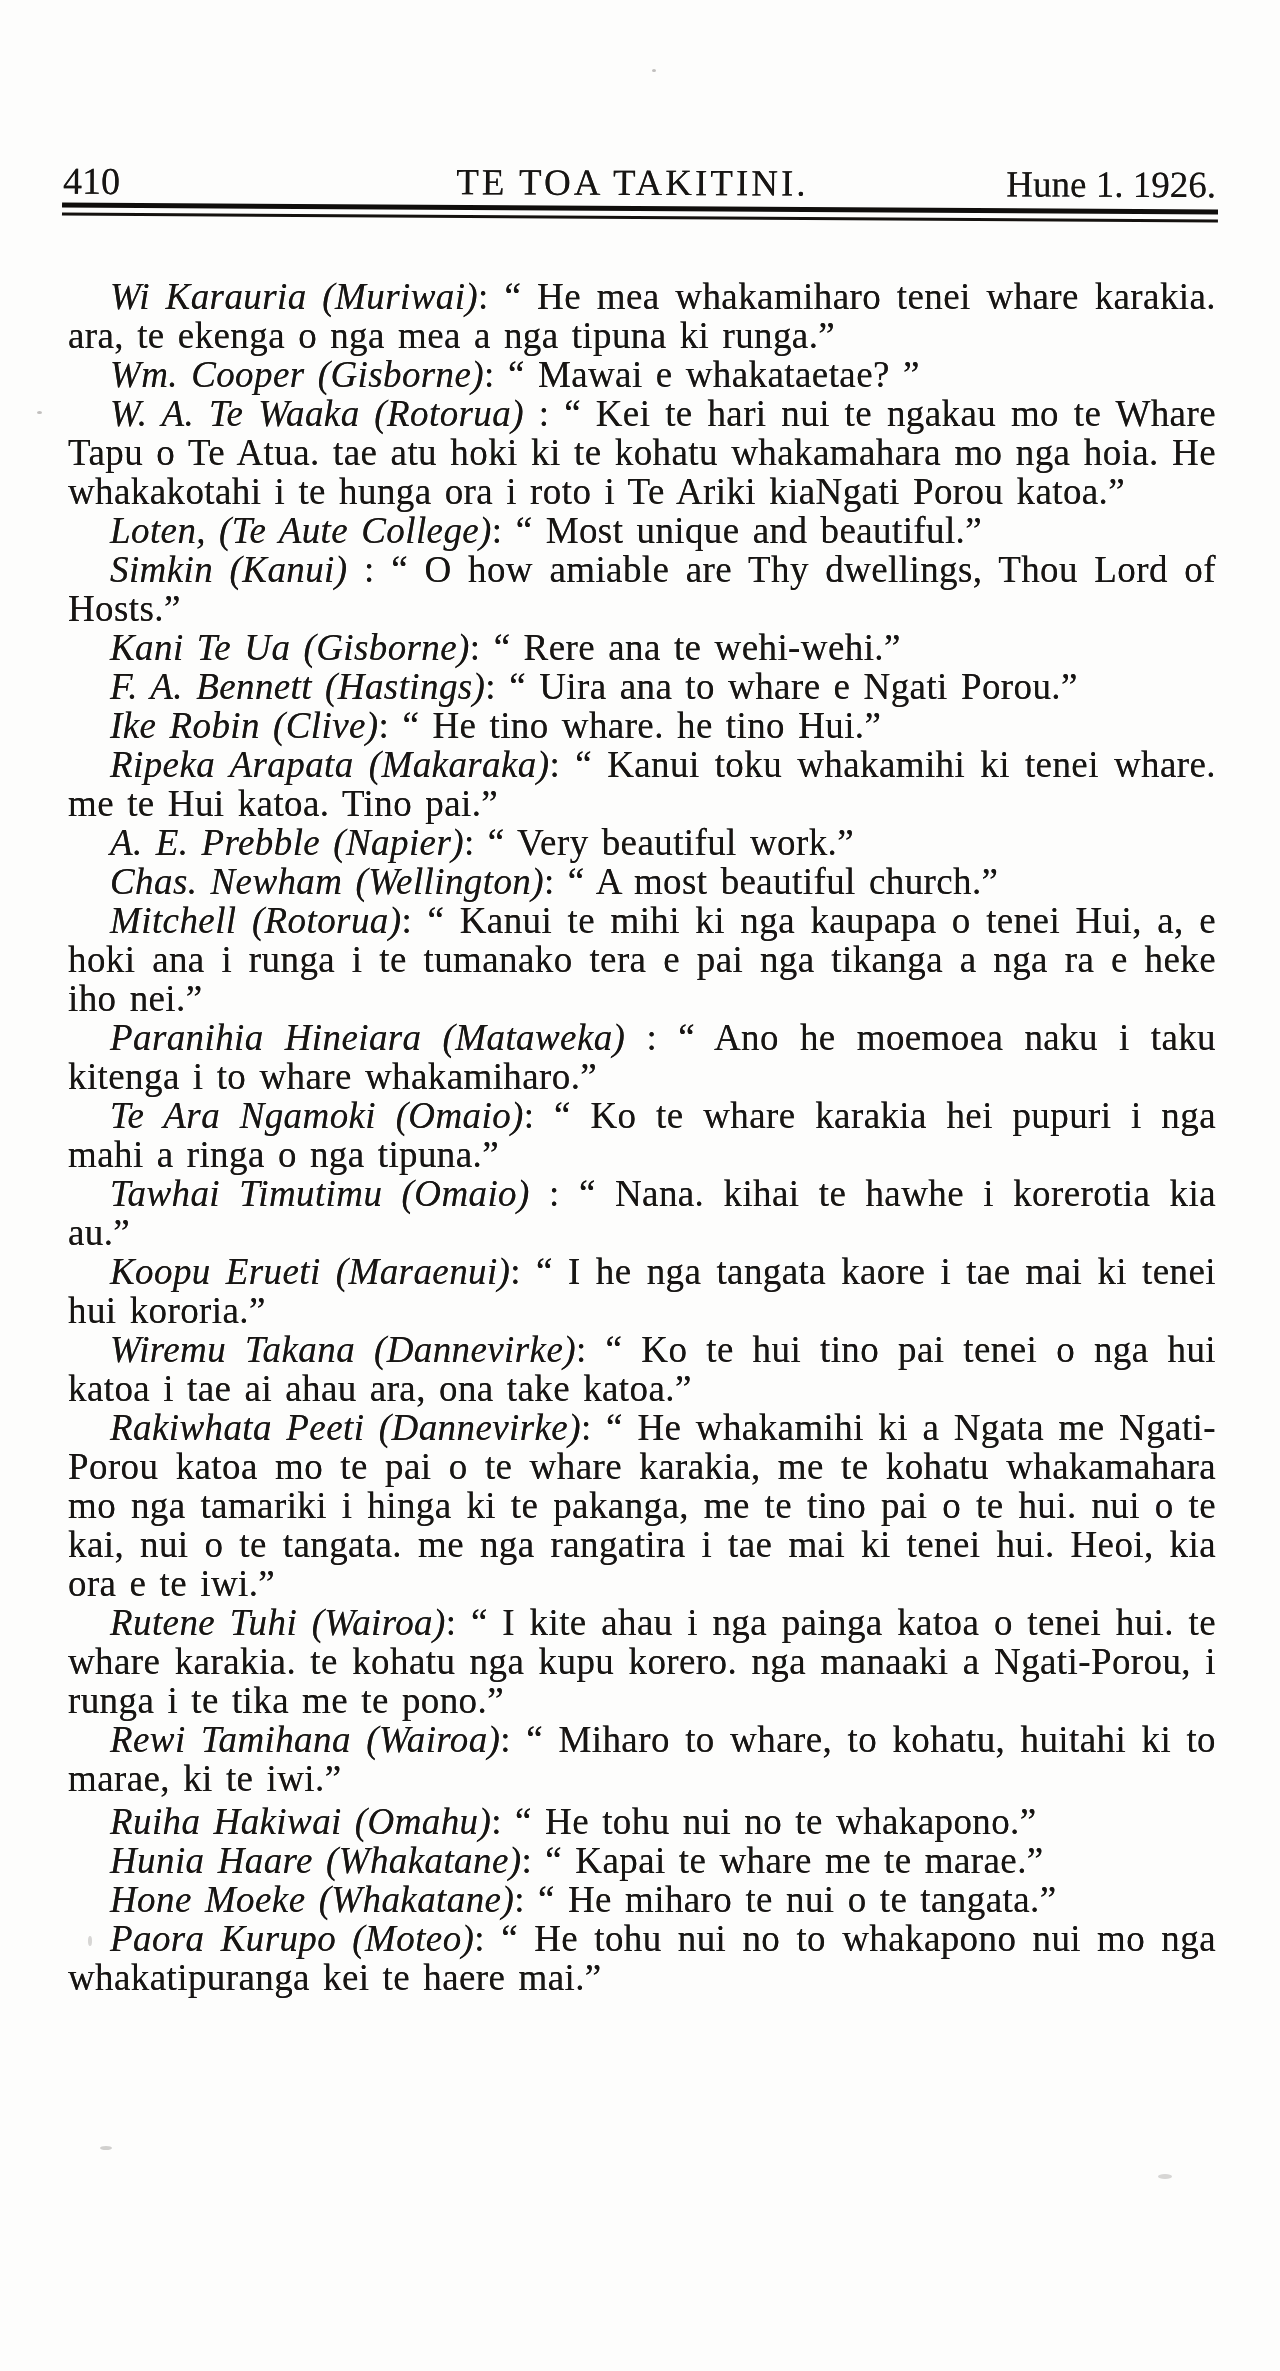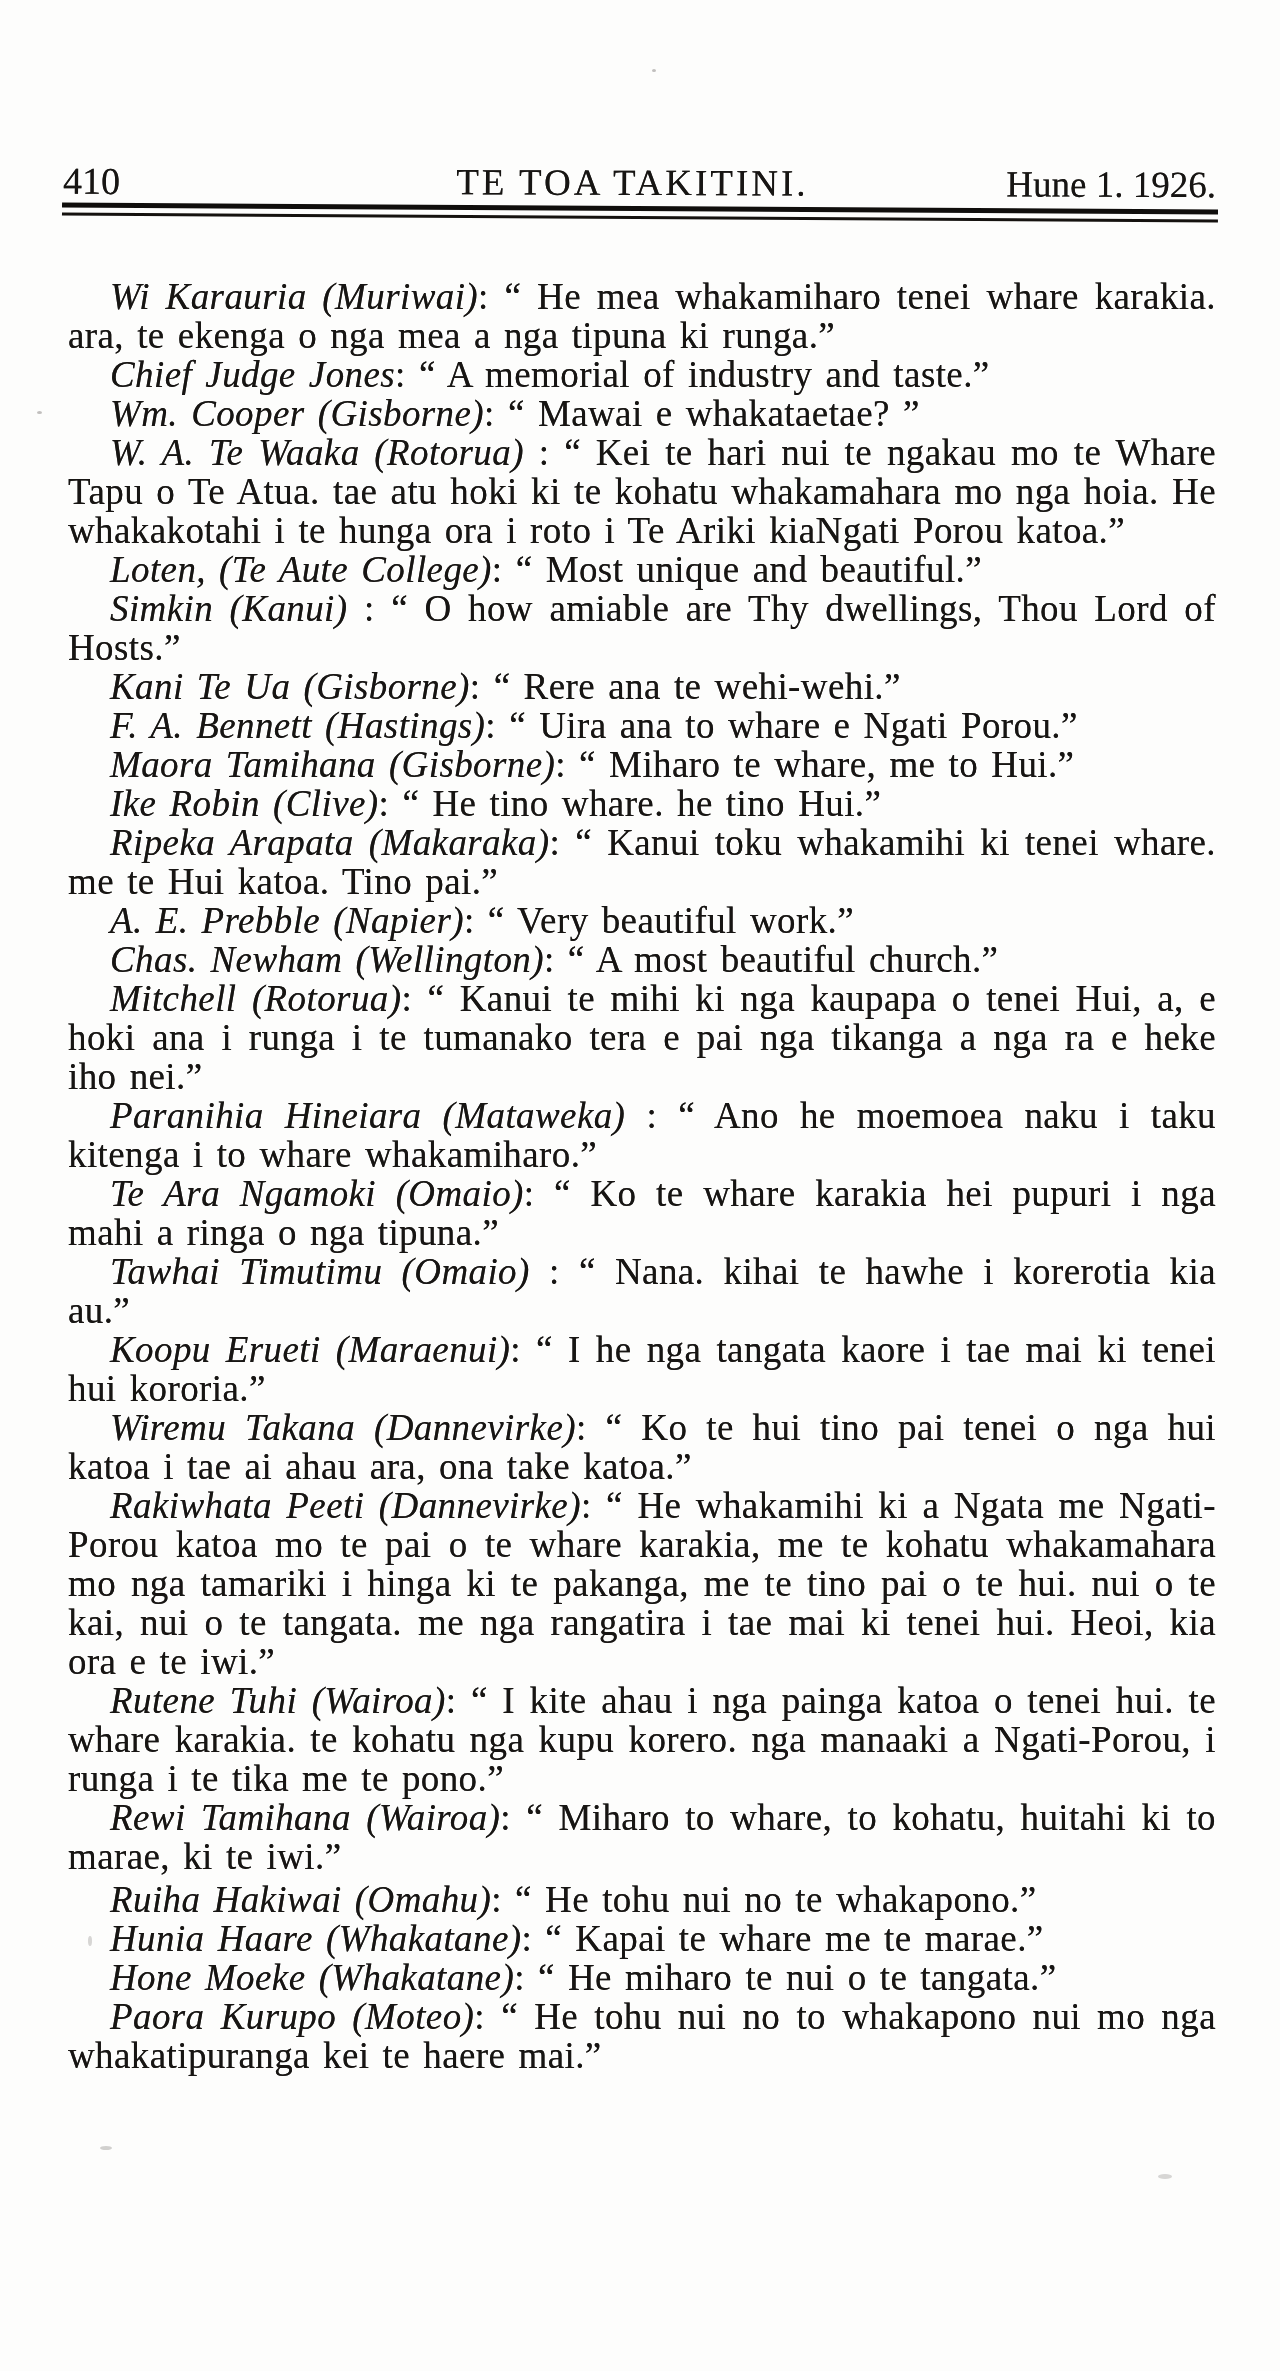--- a/index.html
+++ b/index.html
@@ -77,28 +77,26 @@
     <span class="issue-date">Hune 1. 1926.</span>
   </header>
 
   <div class="rules">
     <div class="rule-thick"></div>
     <div class="rule-thin"></div>
   </div>
 
   <main class="body-text">
       <p class="entry"><span class="speaker">Wi Karauria (Muriwai)</span><span>: </span><span>“ He mea whakamiharo tenei whare karakia. ara, te ekenga o nga mea a nga tipuna ki runga.”</span></p>
-      <p class="entry"><span class="speaker">Chief Judge Jones</span><span>: </span><span>“ A memorial of industry and taste.”</span></p>
       <p class="entry"><span class="speaker">Wm. Cooper (Gisborne)</span><span>: </span><span>“ Mawai e whakataetae? ”</span></p>
       <p class="entry"><span class="speaker">W. A. Te Waaka (Rotorua)</span><span> : </span><span>“ Kei te hari nui te ngakau mo te Whare Tapu o Te Atua. tae atu hoki ki te kohatu whakamahara mo nga hoia. He whakakotahi i te hunga ora i roto i Te Ariki kiaNgati Porou katoa.”</span></p>
       <p class="entry"><span class="speaker">Loten, (Te Aute College)</span><span>: </span><span>“ Most unique and beautiful.”</span></p>
       <p class="entry"><span class="speaker">Simkin (Kanui)</span><span> : </span><span>“ O how amiable are Thy dwellings, Thou Lord of Hosts.”</span></p>
       <p class="entry"><span class="speaker">Kani Te Ua (Gisborne)</span><span>: </span><span>“ Rere ana te wehi-wehi.”</span></p>
       <p class="entry"><span class="speaker">F. A. Bennett (Hastings)</span><span>: </span><span>“ Uira ana to whare e Ngati Porou.”</span></p>
-      <p class="entry"><span class="speaker">Maora Tamihana (Gisborne)</span><span>: </span><span>“ Miharo te whare, me to Hui.”</span></p>
       <p class="entry"><span class="speaker">Ike Robin (Clive)</span><span>: </span><span>“ He tino whare. he tino Hui.”</span></p>
       <p class="entry"><span class="speaker">Ripeka Arapata (Makaraka)</span><span>: </span><span>“ Kanui toku whakamihi ki tenei whare. me te Hui katoa.  Tino pai.”</span></p>
       <p class="entry"><span class="speaker">A. E. Prebble (Napier)</span><span>: </span><span>“ Very beautiful work.”</span></p>
       <p class="entry"><span class="speaker">Chas. Newham (Wellington)</span><span>: </span><span>“ A most beautiful church.”</span></p>
       <p class="entry"><span class="speaker">Mitchell (Rotorua)</span><span>: </span><span>“ Kanui te mihi ki nga kaupapa o tenei Hui, a, e hoki ana i runga i te tumanako tera e pai nga tikanga a nga ra e heke iho nei.”</span></p>
       <p class="entry"><span class="speaker">Paranihia Hineiara (Mataweka)</span><span> : </span><span>“ Ano he moemoea naku i taku kitenga i to whare whakamiharo.”</span></p>
       <p class="entry"><span class="speaker">Te Ara Ngamoki (Omaio)</span><span>: </span><span>“ Ko te whare karakia hei pupuri i nga mahi a ringa o nga tipuna.”</span></p>
       <p class="entry"><span class="speaker">Tawhai Timutimu (Omaio)</span><span> : </span><span>“ Nana. kihai te hawhe i korerotia kia au.”</span></p>
       <p class="entry"><span class="speaker">Koopu Erueti (Maraenui)</span><span>: </span><span>“ I he nga tangata kaore i tae mai ki tenei hui kororia.”</span></p>
       <p class="entry"><span class="speaker">Wiremu Takana (Dannevirke)</span><span>: </span><span>“ Ko te hui tino pai tenei o nga hui katoa i tae ai ahau ara, ona take katoa.”</span></p>

